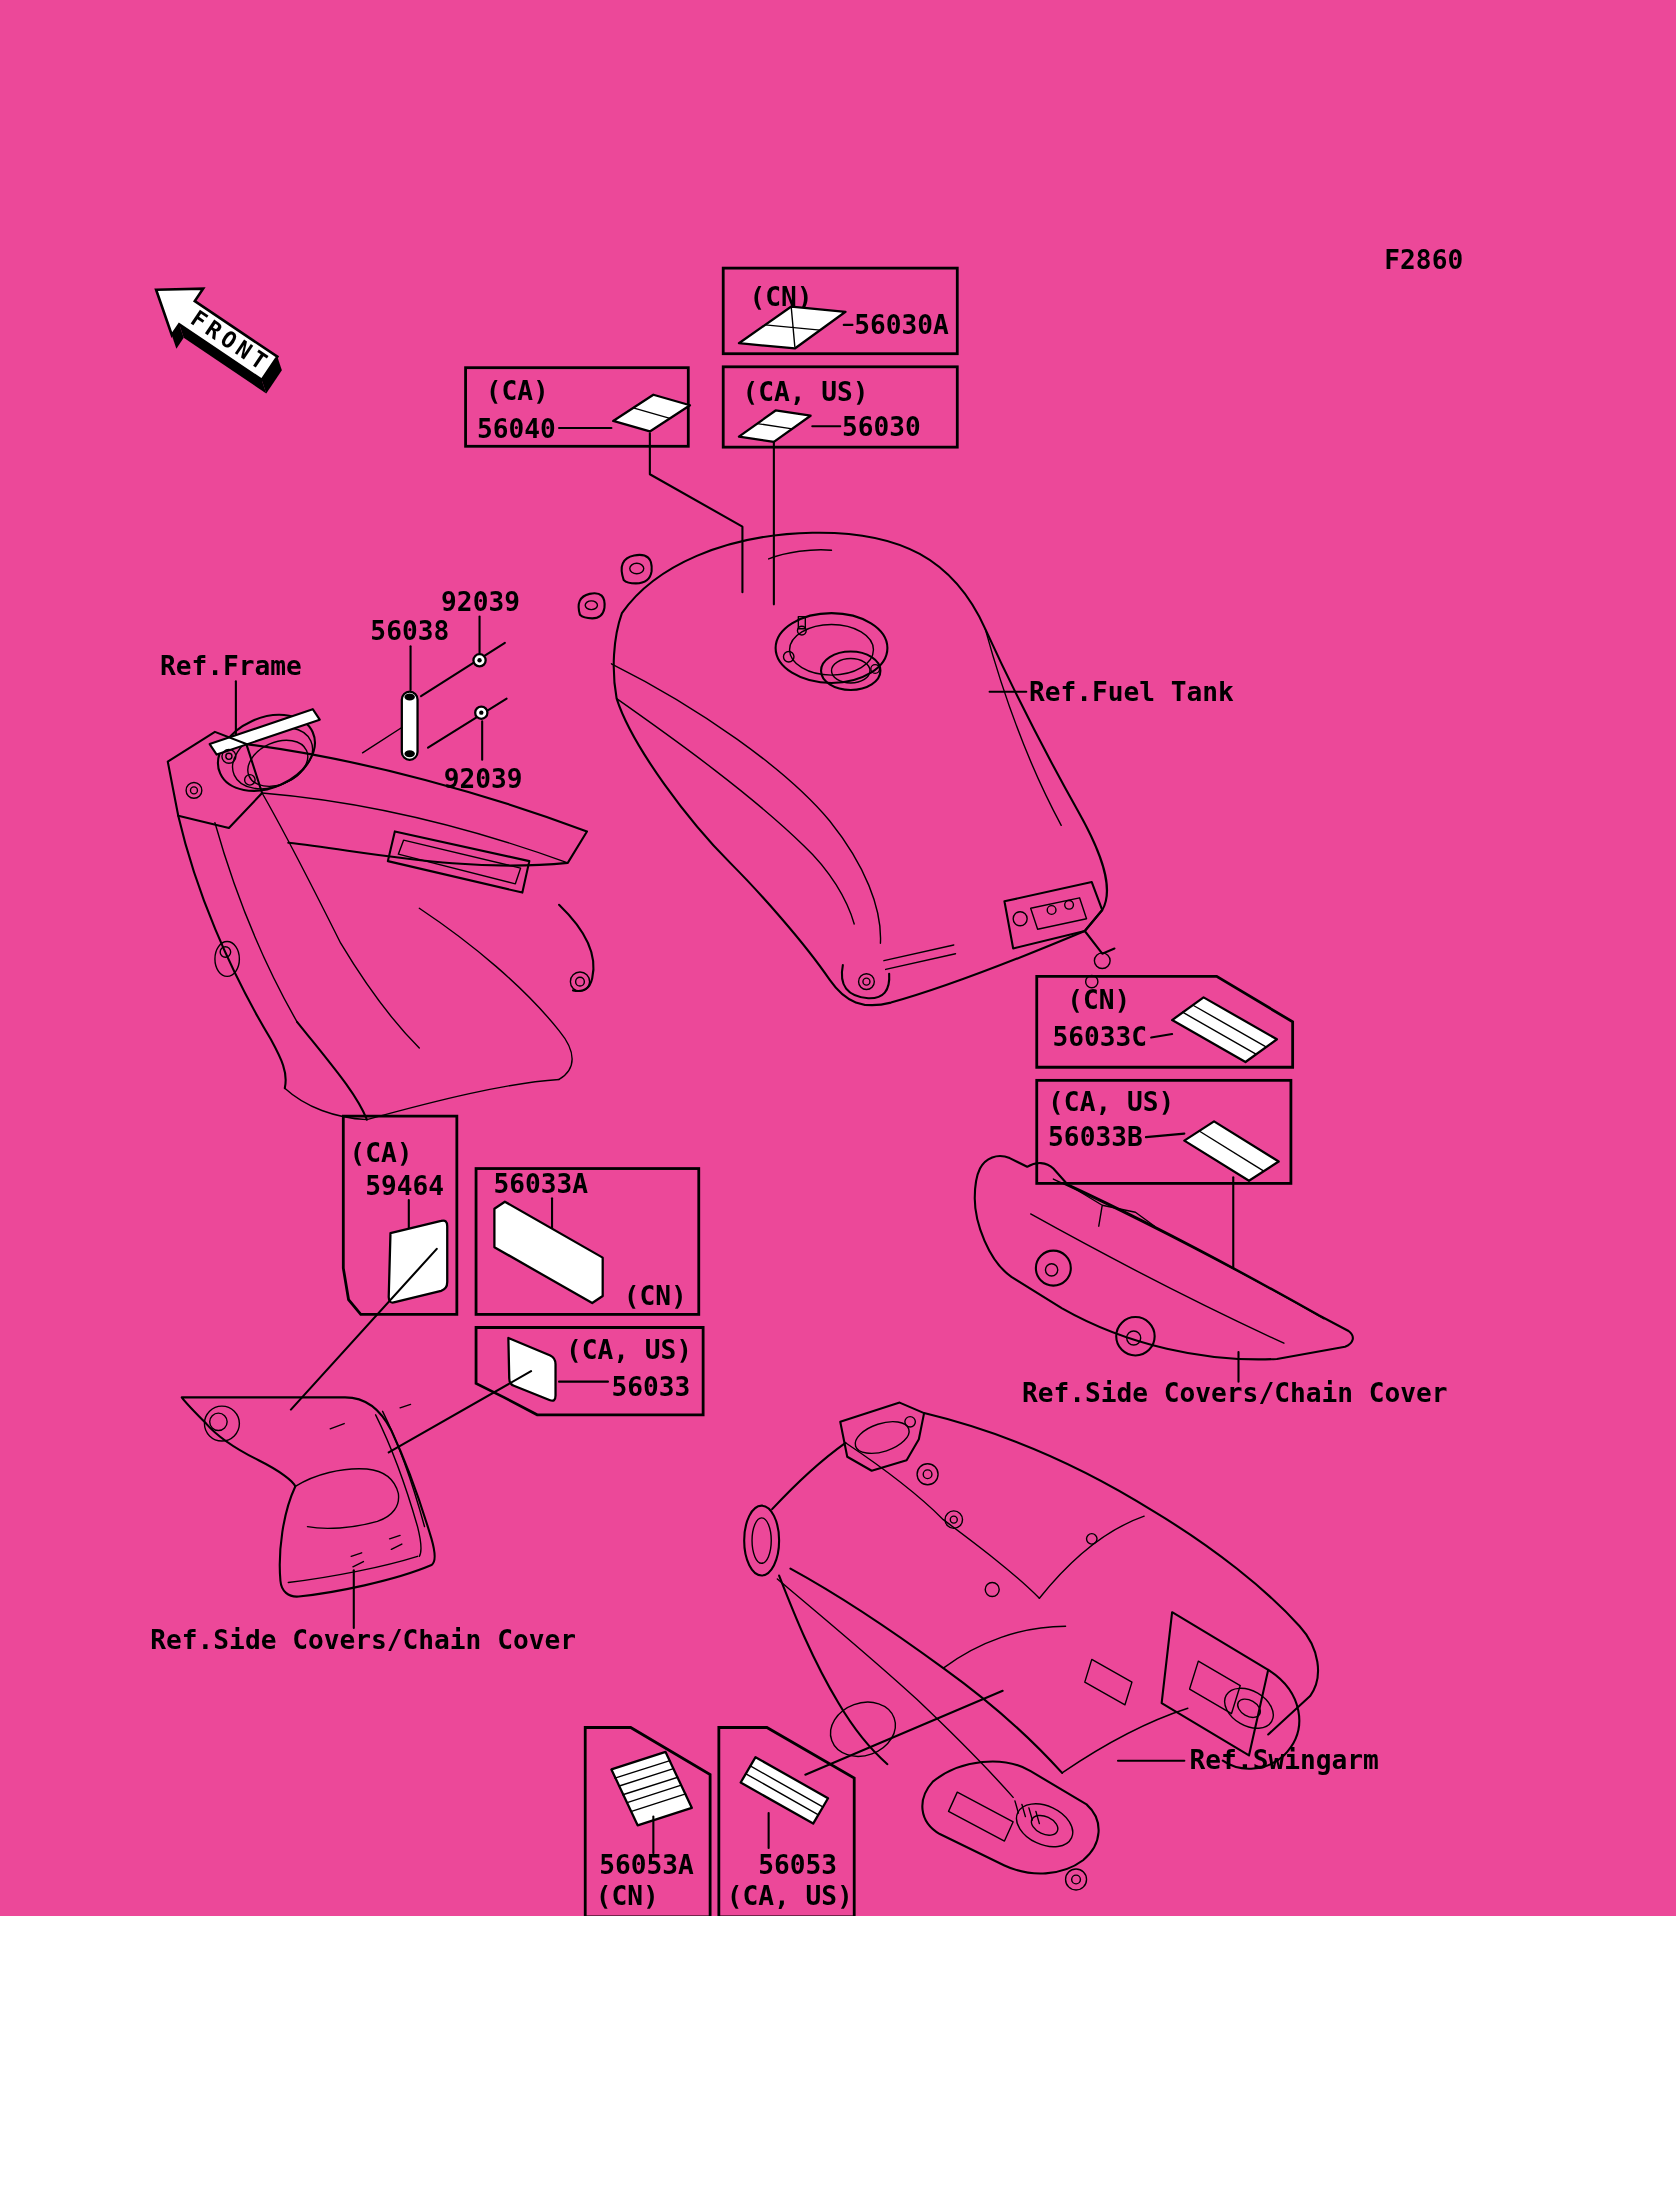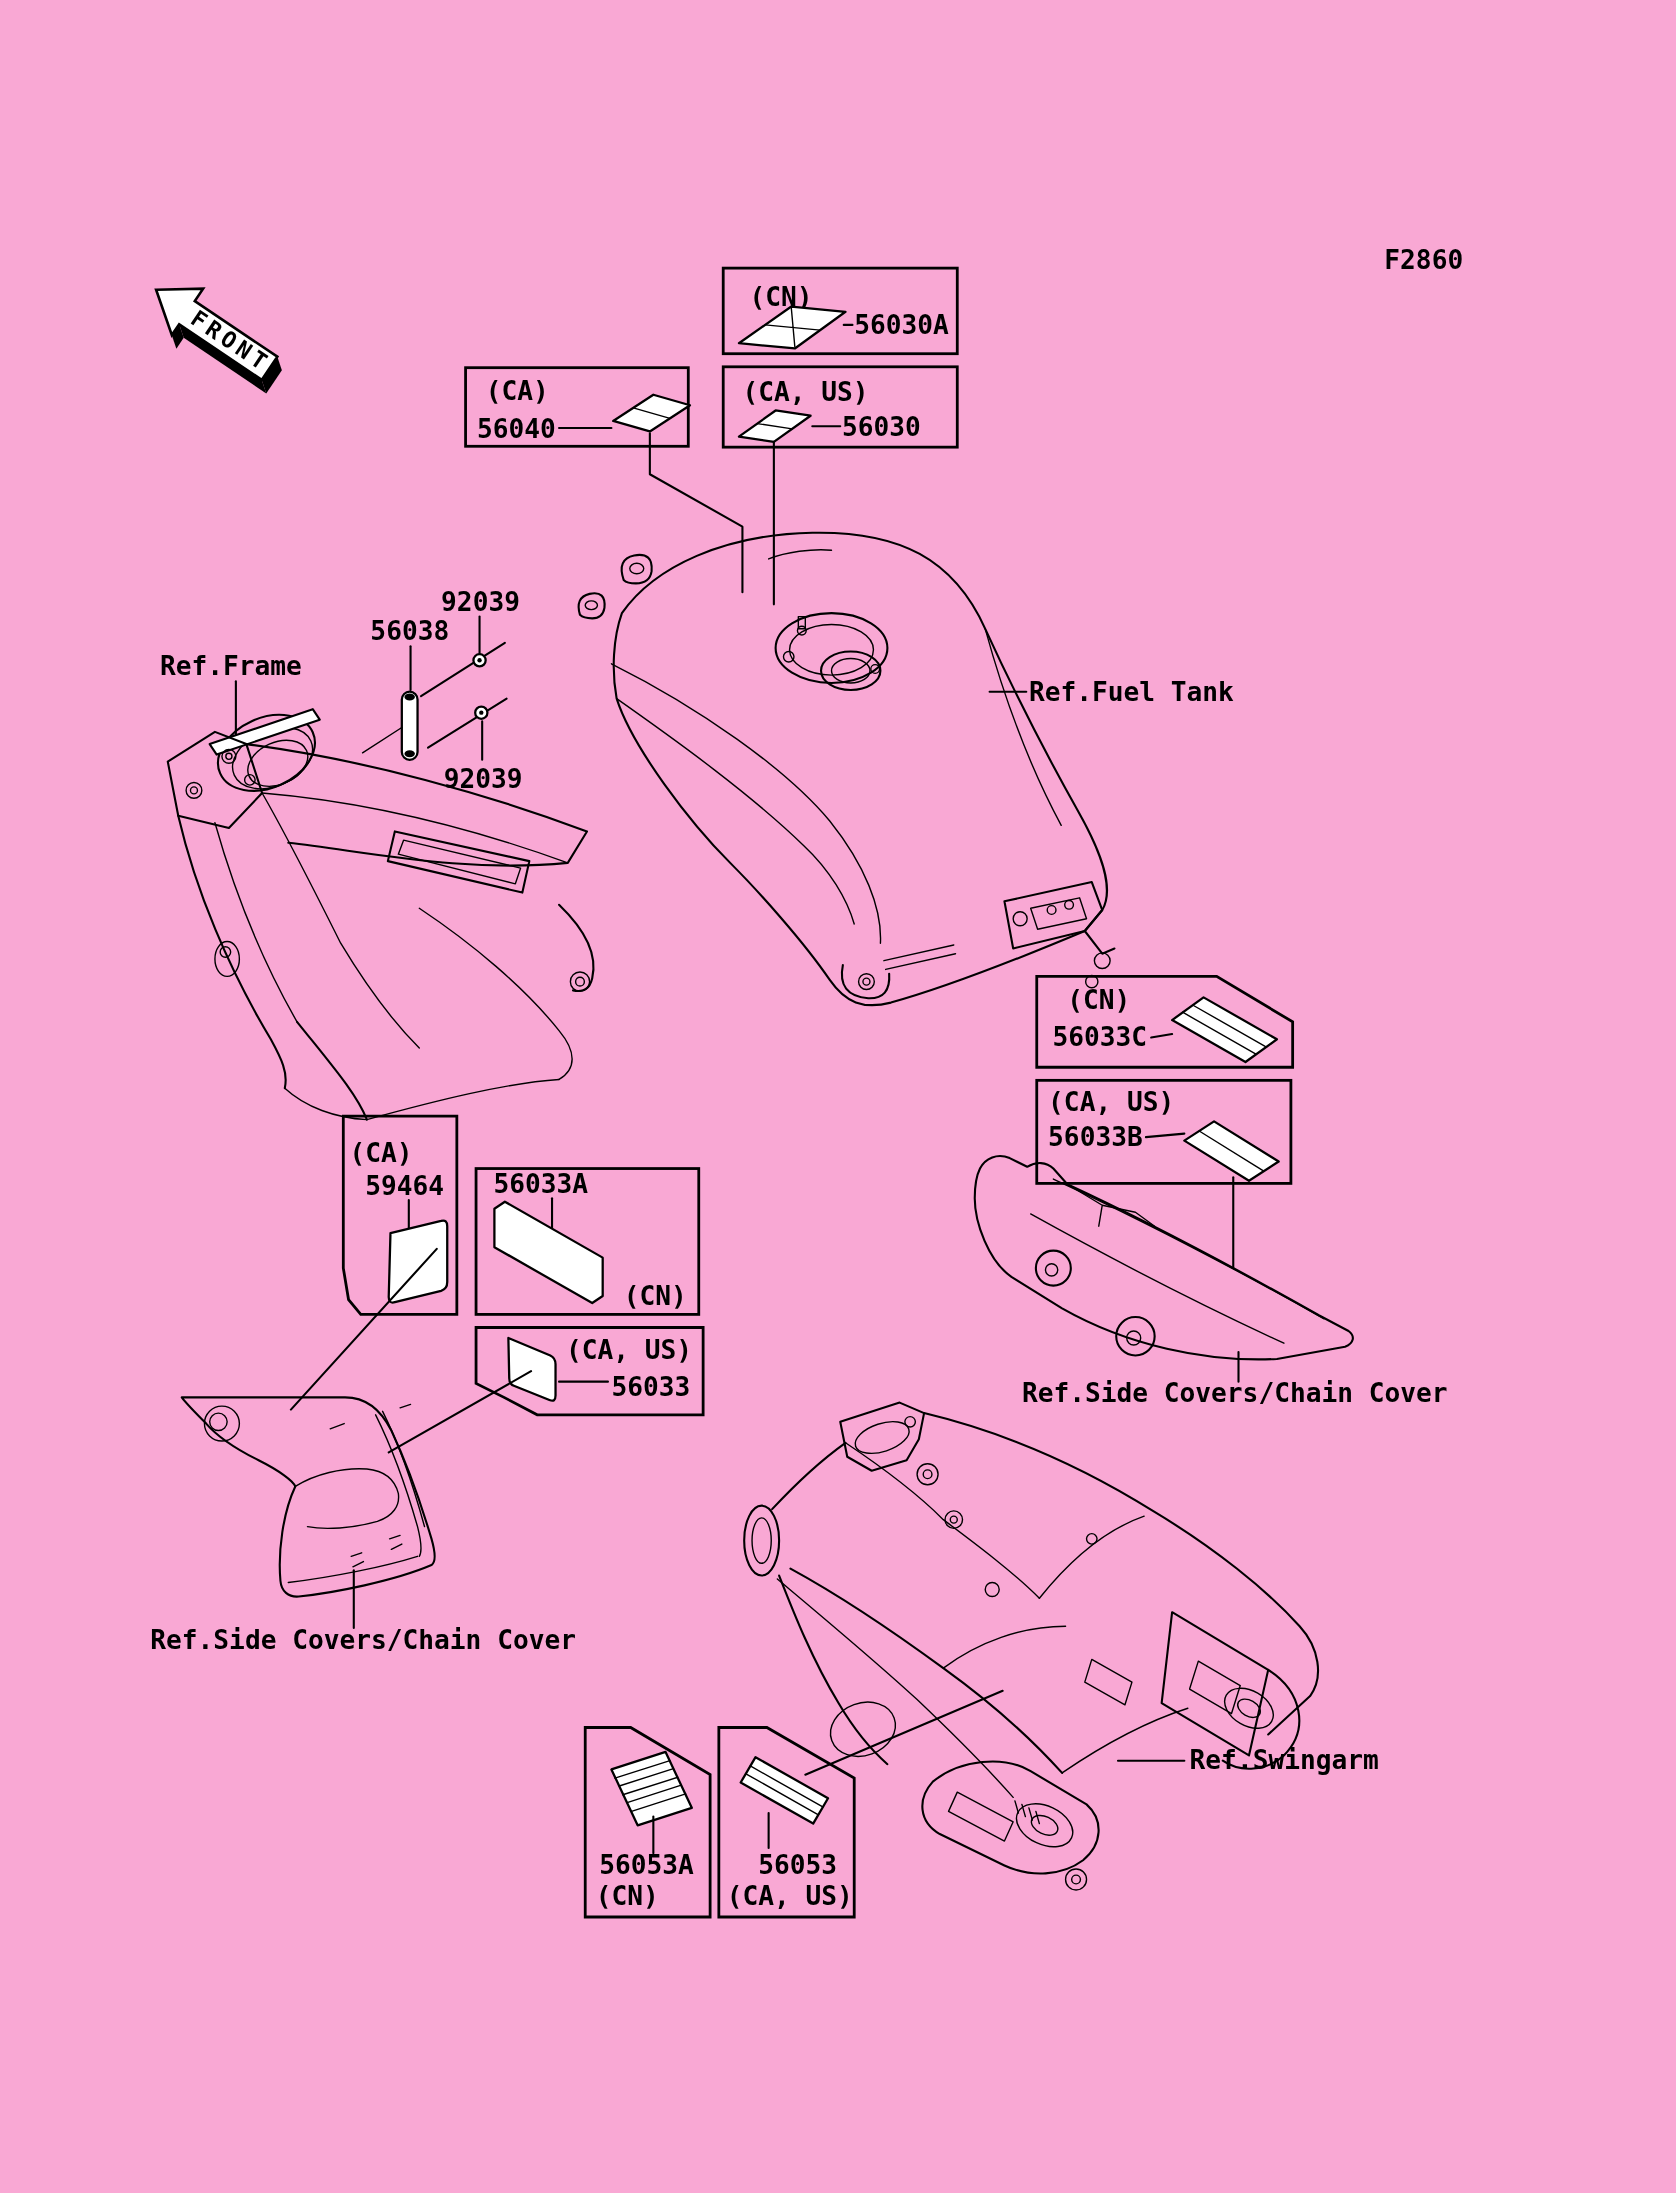--- a/index.html
+++ b/index.html
@@ -1,16 +1,16 @@
 <!DOCTYPE html>
 <html style="font-size:14px"><head>
 <meta charset="utf-8">
 <style>
   html,body{margin:0;padding:0;background:#ffffff;}
-  #page{position:relative;width:1677px;height:2193px;background:#f9a8d4;overflow:hidden;}
+  #page{position:relative;width:1677px;height:1916px;background:#ec4899;overflow:hidden;}
   svg{display:block}
   text{font-family:"DejaVu Sans Mono","Liberation Mono",monospace;font-weight:bold;fill:#000;}
   .t30{font-size:30px;}
   .t26{font-size:26px;letter-spacing:5px;}
   .ln{fill:none;stroke:#000;stroke-width:2.4;stroke-linecap:round;stroke-linejoin:round;}
   .thin{stroke-width:1.6;}
   .box{fill:none;stroke:#000;stroke-width:3.2;stroke-linejoin:miter;}
   .stk{fill:#fff;stroke:#000;stroke-width:2.6;stroke-linejoin:round;}
   .blk{fill:#000;stroke:none;}
 </style>

